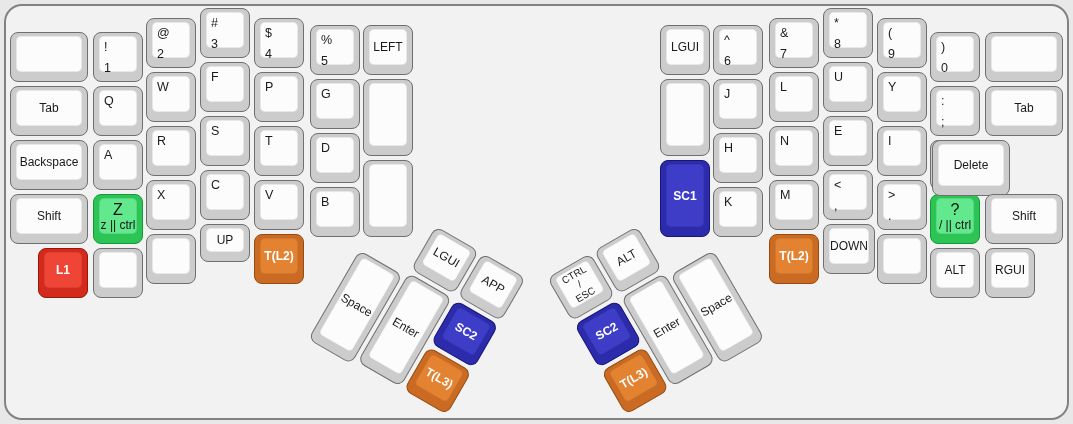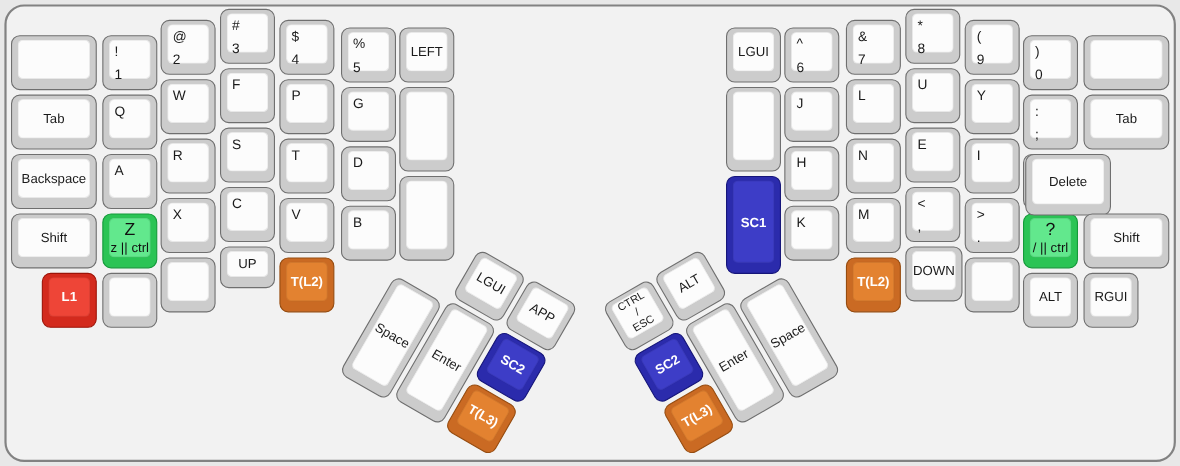--- a/index.html
+++ b/index.html
@@ -264,21 +264,21 @@
     </div>
   <div class="kgroup" style="left: 0px; top: 0px; transform: rotate(0deg);">
       <div class="key c-default" style="left: 660px; top: 25px; width: 50px; height: 50px;">
         <div class="cap">
           <div class="lab-center">LGUI</div>
         </div>
       </div>
       <div class="key c-default" style="left: 660px; top: 79px; width: 50px; height: 77px;">
         <div class="cap"></div>
       </div>
-      <div class="key c-blue" style="left: 660px; top: 160px; width: 50px; height: 89px;">
+      <div class="key c-blue" style="left: 660px; top: 160px; width: 50px; height: 77px;">
         <div class="cap">
           <div class="lab-center">SC1</div>
         </div>
       </div>
       <div class="key c-default" style="left: 713px; top: 25px; width: 50px; height: 50px;">
         <div class="cap">
           <div class="lab-tl">
             <div>^</div>
             <div>6</div>
           </div>

